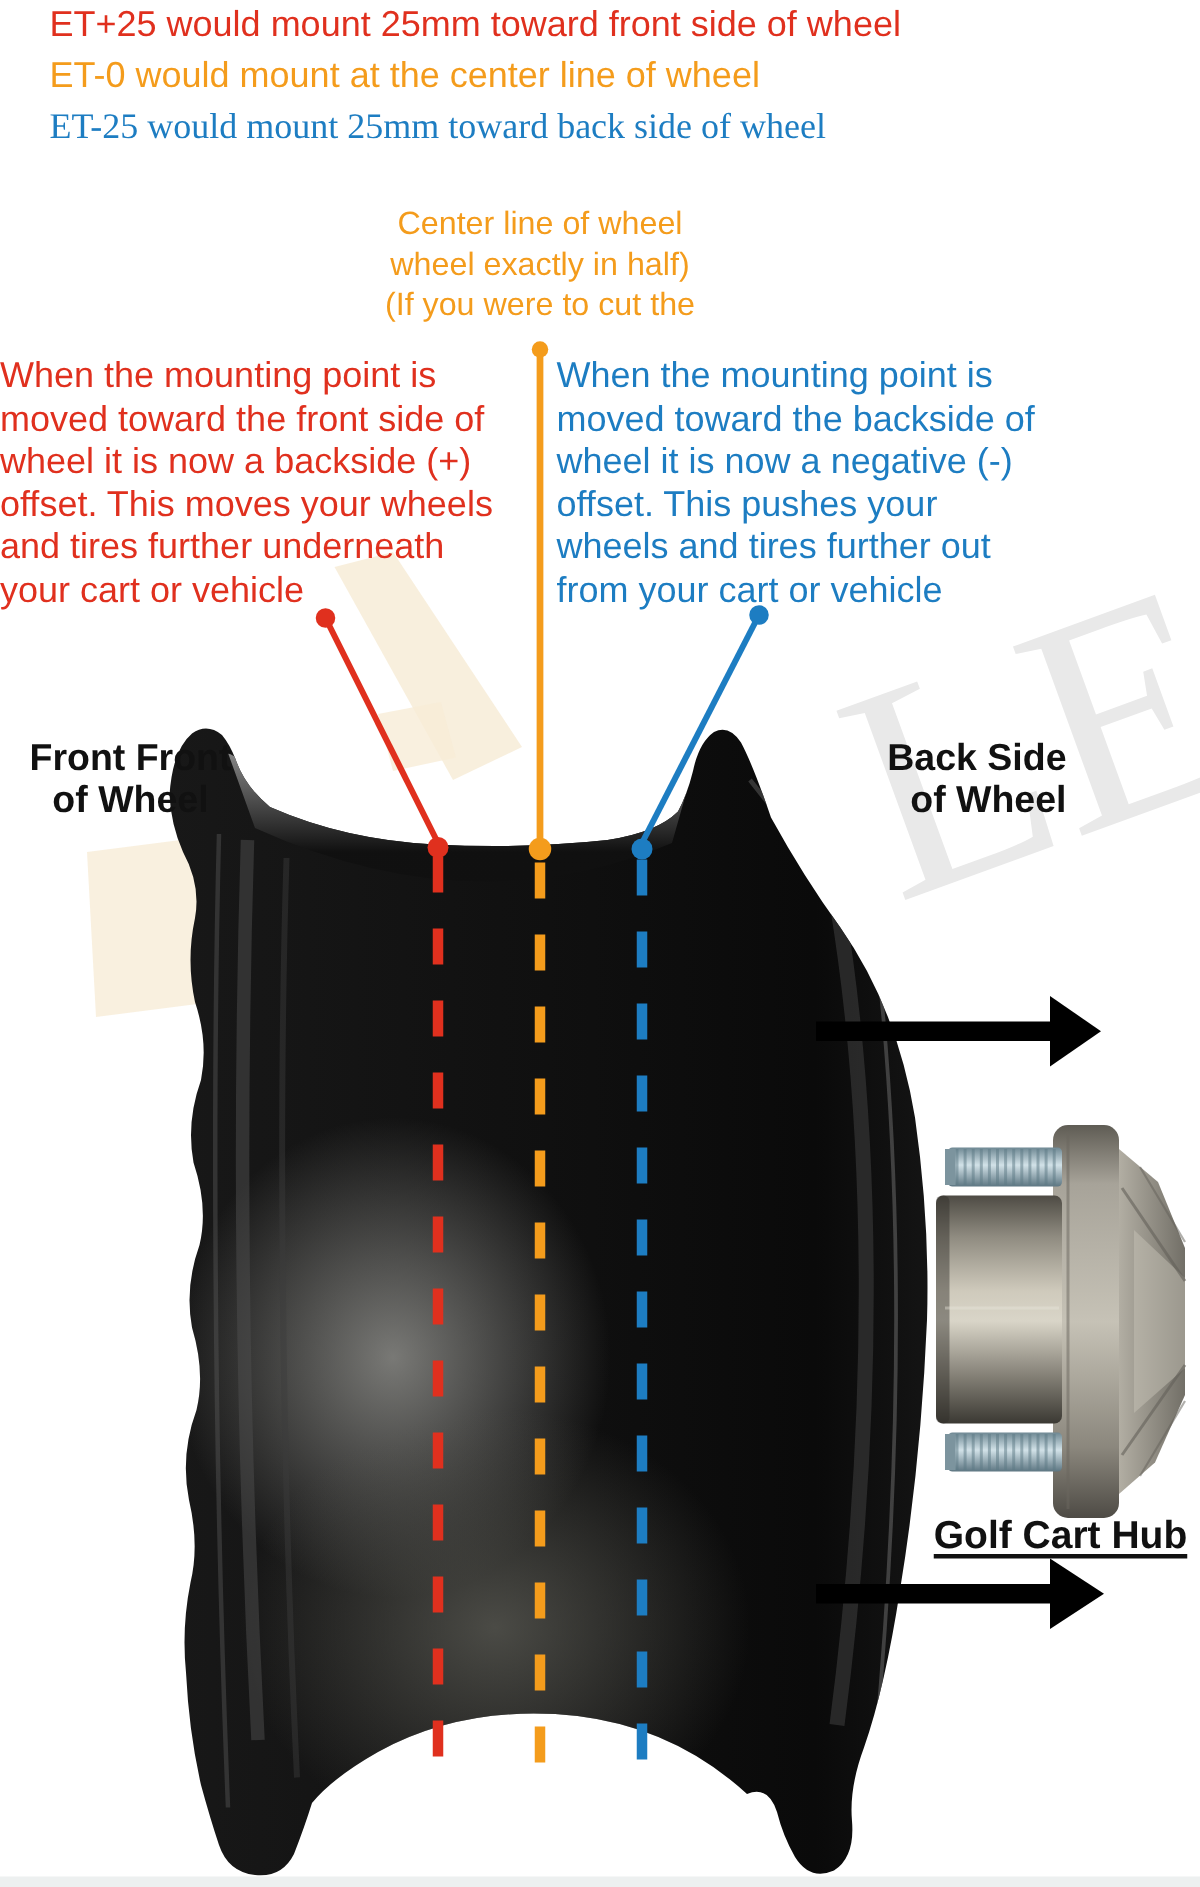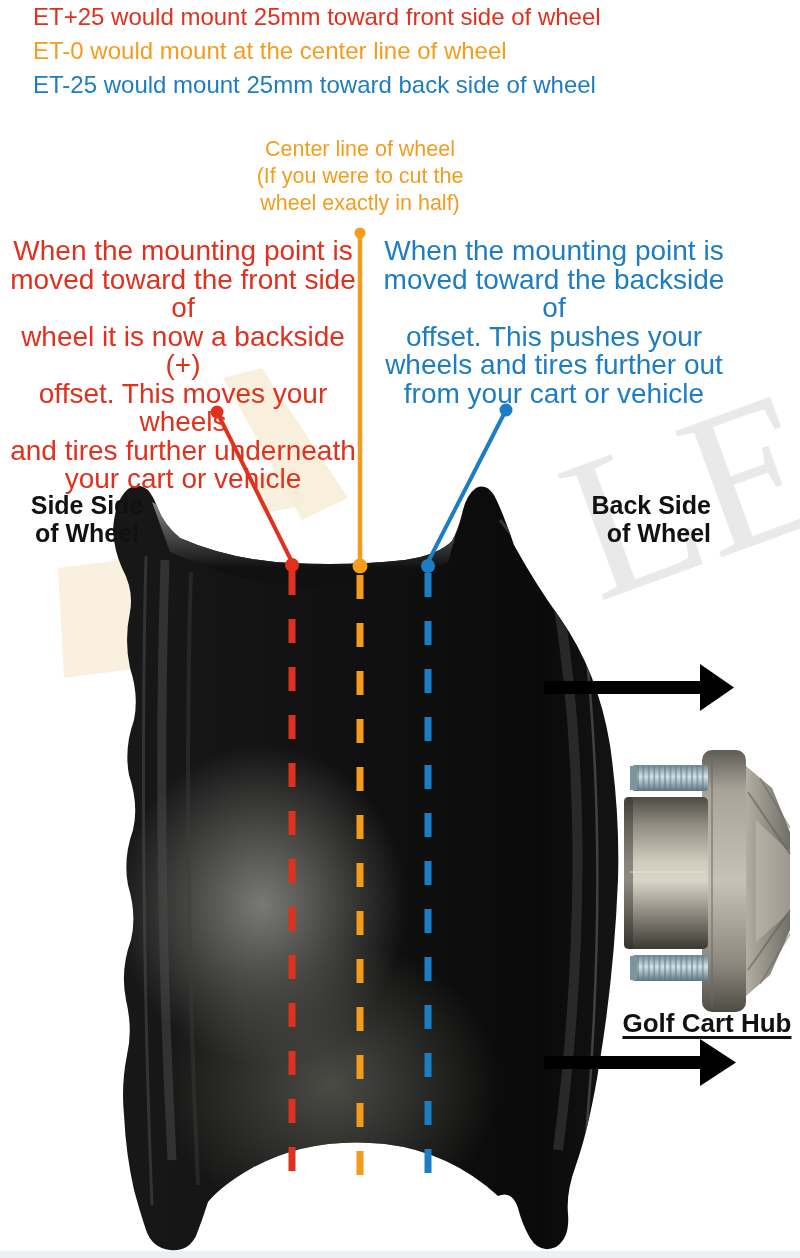--- a/index.html
+++ b/index.html
@@ -5,26 +5,26 @@
   html,body{margin:0;padding:0;background:#fff;}
   #stage{
     position:relative;width:800px;height:1258px;overflow:hidden;background:#fff;
     font-family:"Liberation Sans","DejaVu Sans",sans-serif;
   }
   .abs{position:absolute;}
   
   .header{left:33px;top:0;font-size:24px;line-height:34px;white-space:nowrap;}
   .hl-red{color:var(--red);}
   .hl-orange{color:var(--orange);}
-  .hl-blue{color:var(--blue);}
+  .hl-blue{color:var(--blue);font-family:Liberation Serif, serif;}
   
   .center-note{left:190px;top:136px;width:340px;text-align:center;
     font-size:21.5px;line-height:27px;color:var(--orange);}
   
-  .note{top:237px;width:366px;text-align:center;font-size:28px;line-height:28.5px;}
+  .note{top:237px;width:366px;text-align:left;font-size:24px;line-height:28.5px;}
   .note.positive{left:0;color:var(--red);}
   .note.negative{left:371px;color:var(--blue);}
   
   .side-label{top:491px;width:160px;text-align:center;font-weight:bold;
     font-size:25px;line-height:28px;color:var(--text_black);}
   .side-label.front{left:7px;}
   .side-label.back{left:551px;text-align:right;}
   .hub-label{left:612px;top:1008px;width:190px;text-align:center;font-weight:bold;
     font-size:26px;color:var(--text_black);text-decoration:underline;
     text-decoration-thickness:2.5px;text-underline-offset:4px;}
@@ -179,43 +179,44 @@
   </svg>
 
   <div class="abs header">
     <div class="hl-red">ET+25 would mount 25mm toward front side of wheel</div>
     <div class="hl-orange">ET-0 would mount at the center line of wheel</div>
     <div class="hl-blue">ET-25 would mount 25mm toward back side of wheel</div>
   </div>
 
   <div class="abs center-note">
     <div>Center line of wheel</div>
+    <div>wheel exactly in half)</div>
     <div>(If you were to cut the</div>
-    <div>wheel exactly in half)</div>
   </div>
 
   <div class="abs note positive">
     <div>When the mounting point is</div>
     <div>moved toward the front side of</div>
     <div>wheel it is now a backside (+)</div>
     <div>offset. This moves your wheels</div>
     <div>and tires further underneath</div>
     <div>your cart or vehicle</div>
   </div>
 
   <div class="abs note negative">
     <div>When the mounting point is</div>
     <div>moved toward the backside of</div>
+    <div>wheel it is now a negative (-)</div>
     <div>offset. This pushes your</div>
     <div>wheels and tires further out</div>
     <div>from your cart or vehicle</div>
   </div>
 
   <div class="abs side-label front">
-    <div>Side Side</div>
+    <div>Front Front</div>
     <div>of Wheel</div>
   </div>
 
   <div class="abs side-label back">
     <div>Back Side</div>
     <div>of Wheel</div>
   </div>
 
   <div class="abs hub-label">Golf Cart Hub</div>
 

